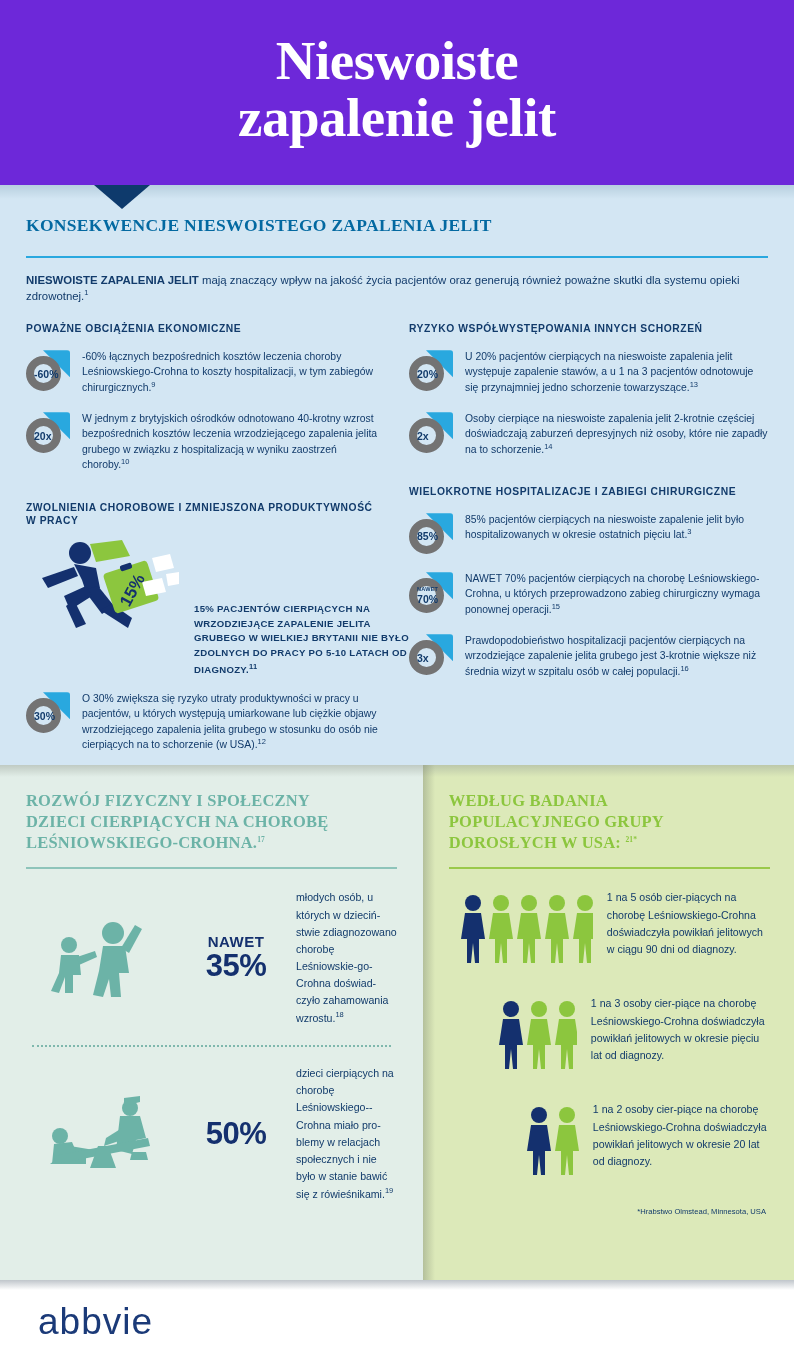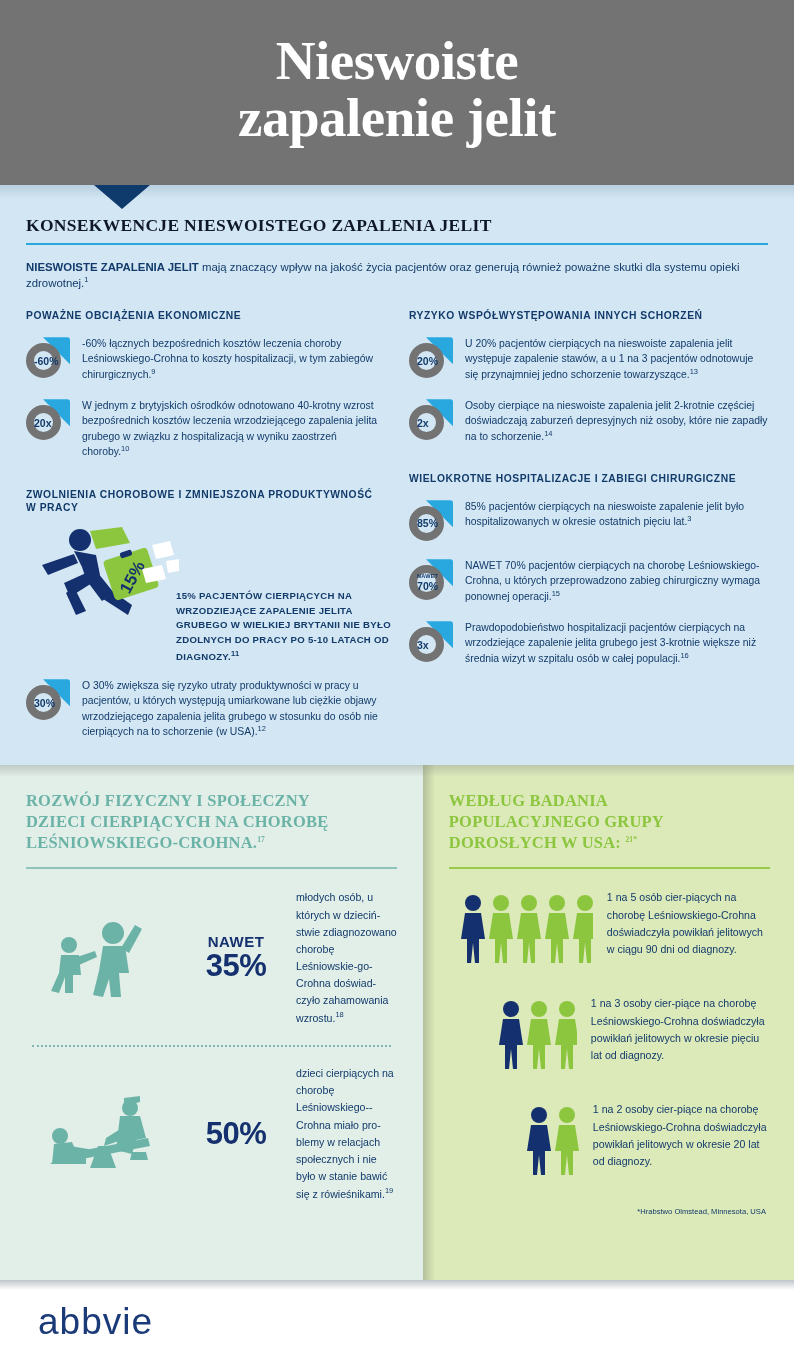--- a/index.html
+++ b/index.html
@@ -13,21 +13,21 @@
     width: 794px;
     height: 1361px;
     overflow: hidden;
     background: #ffffff;
   }
 
   
   .header {
     position: relative;
     height: 185px;
-    background: #737373;
+    background: #6d28d9;
     display: flex;
     align-items: center;
     justify-content: center;
   }
   .header-title {
     color: #ffffff;
     font-family: "Liberation Serif", serif;
     font-weight: bold;
     font-size: 55px;
     line-height: 1.02;
@@ -51,26 +51,26 @@
     position: relative;
     background: #d3e6f3;
     padding: 30px 26px 22px 26px;
     height: 580px;
   }
   .blue-topshade {
     position: absolute; left:0; top:0; width:100%; height: 14px;
     background: linear-gradient(to bottom, #b7cfdf, #d3e6f3);
   }
   .sec-title {
-    color: #0f172a;
+    color: #0369a1;
     font-family: "Liberation Serif", serif;
     font-weight: bold;
     font-size: 17.5px;
     letter-spacing: 0.3px;
-    padding-bottom: 7px;
+    padding-bottom: 20px;
   }
   .sec-rule {
     border-bottom: 2px solid #29a8df;
     margin-bottom: 14px;
   }
   .intro {
     color: #123b6b;
     font-size: 11.4px;
     line-height: 1.42;
     margin-bottom: 18px;
@@ -142,21 +142,21 @@
     font-size: 5.6px;
     letter-spacing: 0.2px;
     margin-bottom: 1px;
   }
 
   
   .runner-block { position: relative; height: 150px; margin-top: 2px; }
   .runner-svg { position: absolute; left: 8px; top: 0; }
   .runner-text {
     position: absolute;
-    left: 150px; top: 62px;
+    left: 168px; top: 62px;
     width: 215px;
     color: #123b6b;
     font-size: 9.6px;
     font-weight: bold;
     letter-spacing: 0.3px;
     line-height: 1.52;
     text-transform: uppercase;
   }
 
   

